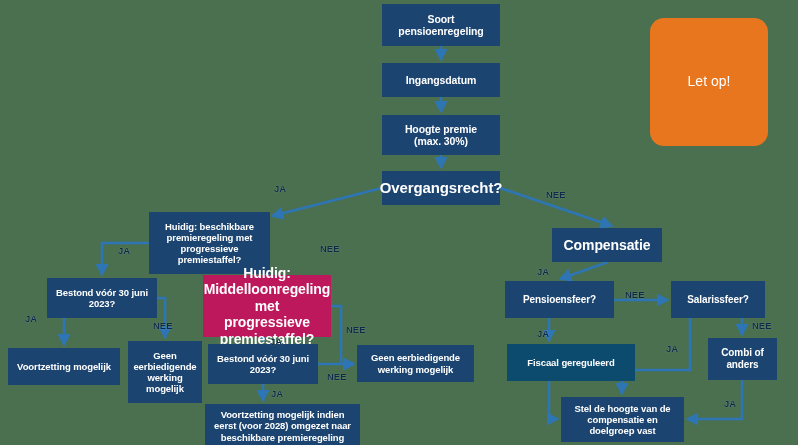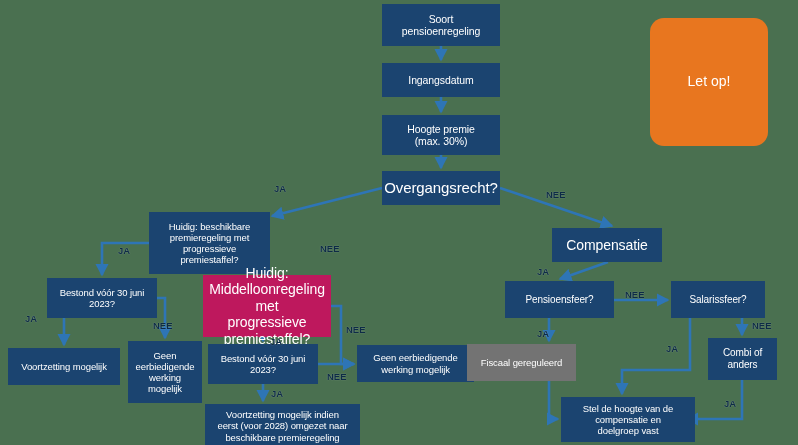--- a/index.html
+++ b/index.html
@@ -16,21 +16,21 @@
   svg#connectors{position:absolute;left:0;top:0;width:798px;height:445px;}
 
   .node{
     position:absolute;
     background:#1b4470;
     color:#ffffff;
     display:flex;
     align-items:center;
     justify-content:center;
     text-align:center;
-    font-weight:normal;
+    font-weight:bold;
     line-height:1.18;
     box-sizing:border-box;
     padding:2px 4px;
     z-index:5;
     white-space:pre-line;
     letter-spacing:-0.1px;
   }
 
   .callout{
     position:absolute;
@@ -120,24 +120,24 @@
 werking
 mogelijk</div>
       <div class="node" style="left: 357px; top: 345px; width: 117px; height: 37px; font-size: 9.5px; background: rgb(27, 68, 112); color: rgb(255, 255, 255);">Geen eerbiedigende
 werking mogelijk</div>
       <div class="node" style="left: 205px; top: 404px; width: 155px; height: 44px; font-size: 9.5px; background: rgb(27, 68, 112); color: rgb(255, 255, 255);">Voortzetting mogelijk indien
 eerst (voor 2028) omgezet naar
 beschikbare premieregeling</div>
       <div class="node" style="left: 552px; top: 228px; width: 110px; height: 34px; font-size: 14px; background: rgb(27, 68, 112); color: rgb(255, 255, 255);">Compensatie</div>
       <div class="node" style="left: 505px; top: 281px; width: 109px; height: 37px; font-size: 10px; background: rgb(27, 68, 112); color: rgb(255, 255, 255);">Pensioensfeer?</div>
       <div class="node" style="left: 671px; top: 281px; width: 94px; height: 37px; font-size: 10px; background: rgb(27, 68, 112); color: rgb(255, 255, 255);">Salarissfeer?</div>
-      <div class="node" style="left: 467px; top: 344px; width: 109px; height: 37px; font-size: 9.5px; background: #737373; color: rgb(255, 255, 255);">Fiscaal gereguleerd</div>
+      <div class="node" style="left: 507px; top: 344px; width: 128px; height: 37px; font-size: 9.5px; background: #0c4a6e; color: rgb(255, 255, 255);">Fiscaal gereguleerd</div>
       <div class="node" style="left: 708px; top: 338px; width: 69px; height: 42px; font-size: 10px; background: rgb(27, 68, 112); color: rgb(255, 255, 255);">Combi of
 anders</div>
-      <div class="node" style="left: 561px; top: 397px; width: 134px; height: 45px; font-size: 9.5px; background: rgb(27, 68, 112); color: rgb(255, 255, 255);">Stel de hoogte van de
+      <div class="node" style="left: 561px; top: 397px; width: 123px; height: 45px; font-size: 9.5px; background: rgb(27, 68, 112); color: rgb(255, 255, 255);">Stel de hoogte van de
 compensatie en
 doelgroep vast</div>
     </div>
 
   <div class="callout" style="left: 650px; top: 18px; width: 118px; height: 128px; background: rgb(232, 118, 31); gap: 29px;">
     <div class="co-title">Let op!</div>
   </div>
 
   <div id="label-layer">
       <div class="elabel" style="left: 274px; top: 183px; color: rgb(13, 43, 70);">JA</div>

